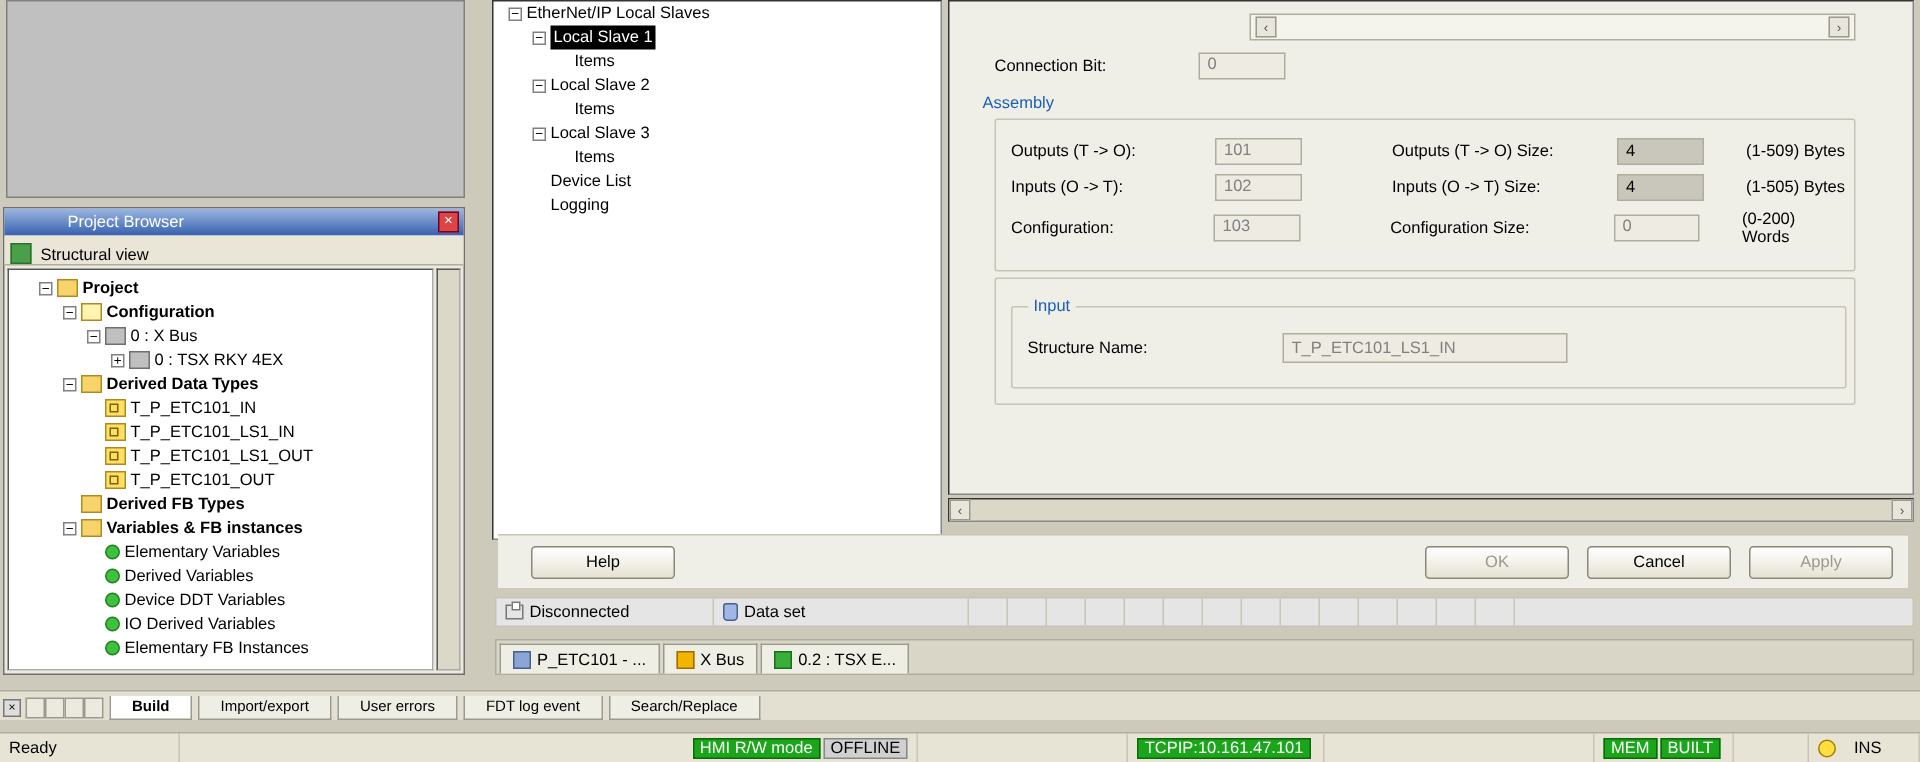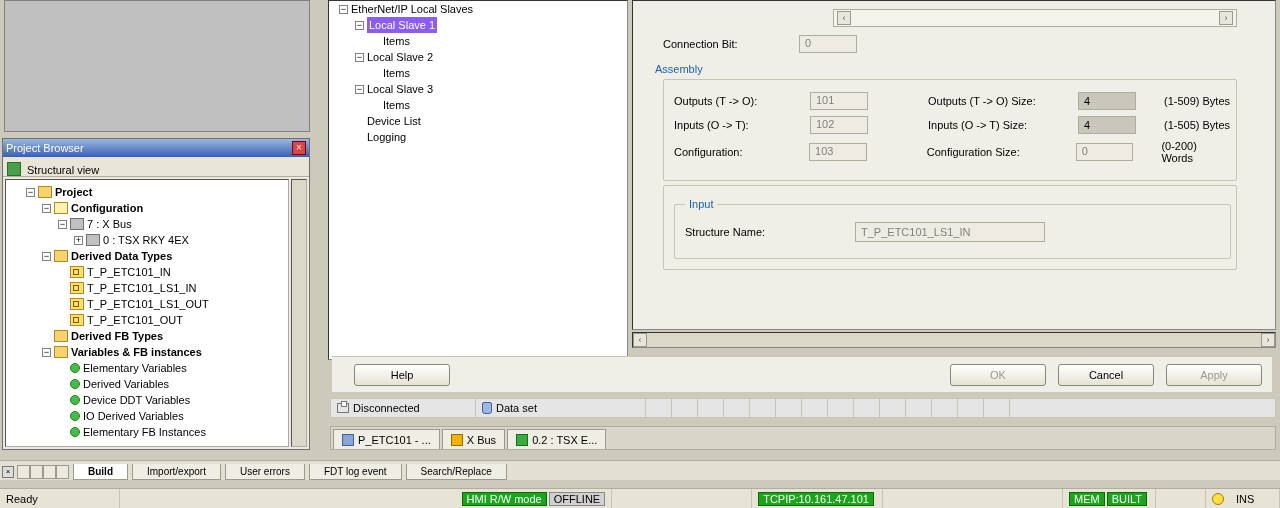--- a/index.html
+++ b/index.html
@@ -4,21 +4,21 @@
 <style>
   * { box-sizing: border-box; margin: 0; padding: 0; font-family: "Segoe UI", Tahoma, sans-serif; font-size: 11px; }
   body { background: #cdc9bb; width: 1280px; height: 508px; overflow: hidden; position: relative; }
 
   
   .preview-pane { position: absolute; left: 4px; top: 0; width: 306px; height: 132px; background: #c0c0c0; border: 1px solid #808080; }
 
   
   .pb-window { position: absolute; left: 2px; top: 138px; width: 308px; height: 312px; border: 1px solid #6f6f6f; background: #eceade; }
   .pb-title { height: 18px; background: linear-gradient(#9bb7e0,#3860b0); color: #fff; display: flex; align-items: center; padding: 0 3px; }
-  .pb-title span { flex: 1; }
+  .pb-title span { flex: 1; margin-left: 39px; }
   .pb-close { width: 14px; height: 14px; background: #d44; border: 1px solid #702; color:#fff; line-height: 12px; text-align:center; font-size:10px; cursor:pointer; }
   .pb-sub   { height: 20px; background:#e9e6d8; border-bottom:1px solid #b0ad9e; display:flex; align-items:flex-end; padding-left:4px; gap:6px;}
   .pb-icon  { width:14px;height:14px;background:#4aa04a;border:1px solid #2a702a; display:inline-block;}
   .pb-body  { display:flex; height: calc(100% - 38px);}
   .pb-tree  { flex:1; background:#fff; border:1px inset #aaa; margin:2px; overflow:auto; padding:4px 0 4px 2px;}
   .pb-scroll{ width:16px; background:#dcd8c8; border:1px inset #aaa; margin:2px 2px 2px 0;}
 
   .tree ul { list-style:none; padding-left:16px;}
   .tree li { white-space:nowrap; line-height:16px;}
   .tree .node { display:flex; align-items:center; gap:3px; padding:0 2px;}
@@ -27,21 +27,21 @@
   .ico-folder   { width:14px;height:12px;background:#f6d36b;border:1px solid #b08b20;}
   .ico-folder-o { width:14px;height:12px;background:#fff3b0;border:1px solid #b08b20;}
   .ico-type     { width:14px;height:12px;background:#ffe066;border:1px solid #b08b20; position:relative;}
   .ico-type::after{content:"";position:absolute;left:2px;top:2px;width:4px;height:4px;border:1px solid #806000;}
   .ico-var      { width:10px;height:10px;background:#40c040;border-radius:50%;border:1px solid #208020;}
   .ico-bus      { width:14px;height:12px;background:#c0c0c0;border:1px solid #707070;}
   .bold{font-weight:bold;}
 
   
   .dev-col { position:absolute; left:328px; top:0; width:300px; height:360px; background:#fff; border:1px inset #888;}
-  .sel { background:#8b5cf6; color:#fff; padding:0 2px;}
+  .sel { background:#000000; color:#fff; padding:0 2px;}
 
   
   .form-panel { position:absolute; left:632px; top:0; right:4px; height:330px; background:#efeee7; border:1px inset #888; overflow:auto;}
   .form-inner { position:relative; padding:8px 16px 8px 30px; width: 620px;}
   .scroll-strip{ height:18px;border:1px solid #b0ad9e;background:#f5f4ec;display:flex;align-items:center;justify-content:space-between;padding:0 3px;margin:0 0 8px 170px;}
   .scroll-btn{width:14px;height:14px;border:1px solid #9a9a90;background:#e8e6da;font-size:9px;line-height:12px;text-align:center;color:#555;cursor:pointer;}
   .row{display:flex;align-items:center;margin:6px 0;}
   .lbl{width:136px;}
   .val{width:58px;height:18px;border:1px solid #b0ad9e;background:#eeece2;color:#808080;text-align:left;padding:1px 5px;}
   .val.on{background:#c9c7bb;color:#000;}
@@ -127,21 +127,21 @@
               <div class="node">
                   <span class="minus">−</span>
                   <span class="ico-folder-o"></span>
                   <span class="bold">Configuration</span>
                 </div>
               <ul>
                 <li>
                   <div class="node">
                       <span class="minus">−</span>
                       <span class="ico-bus"></span>
-                      <span>7 : X Bus</span>
+                      <span>0 : X Bus</span>
                     </div>
                   <ul>
                       <li>
                         <div class="node">
                           <span class="plus">+</span>
                           <span class="ico-bus"></span>
                           <span>0 : TSX RKY 4EX</span>
                         </div>
                       </li>
                     </ul>

